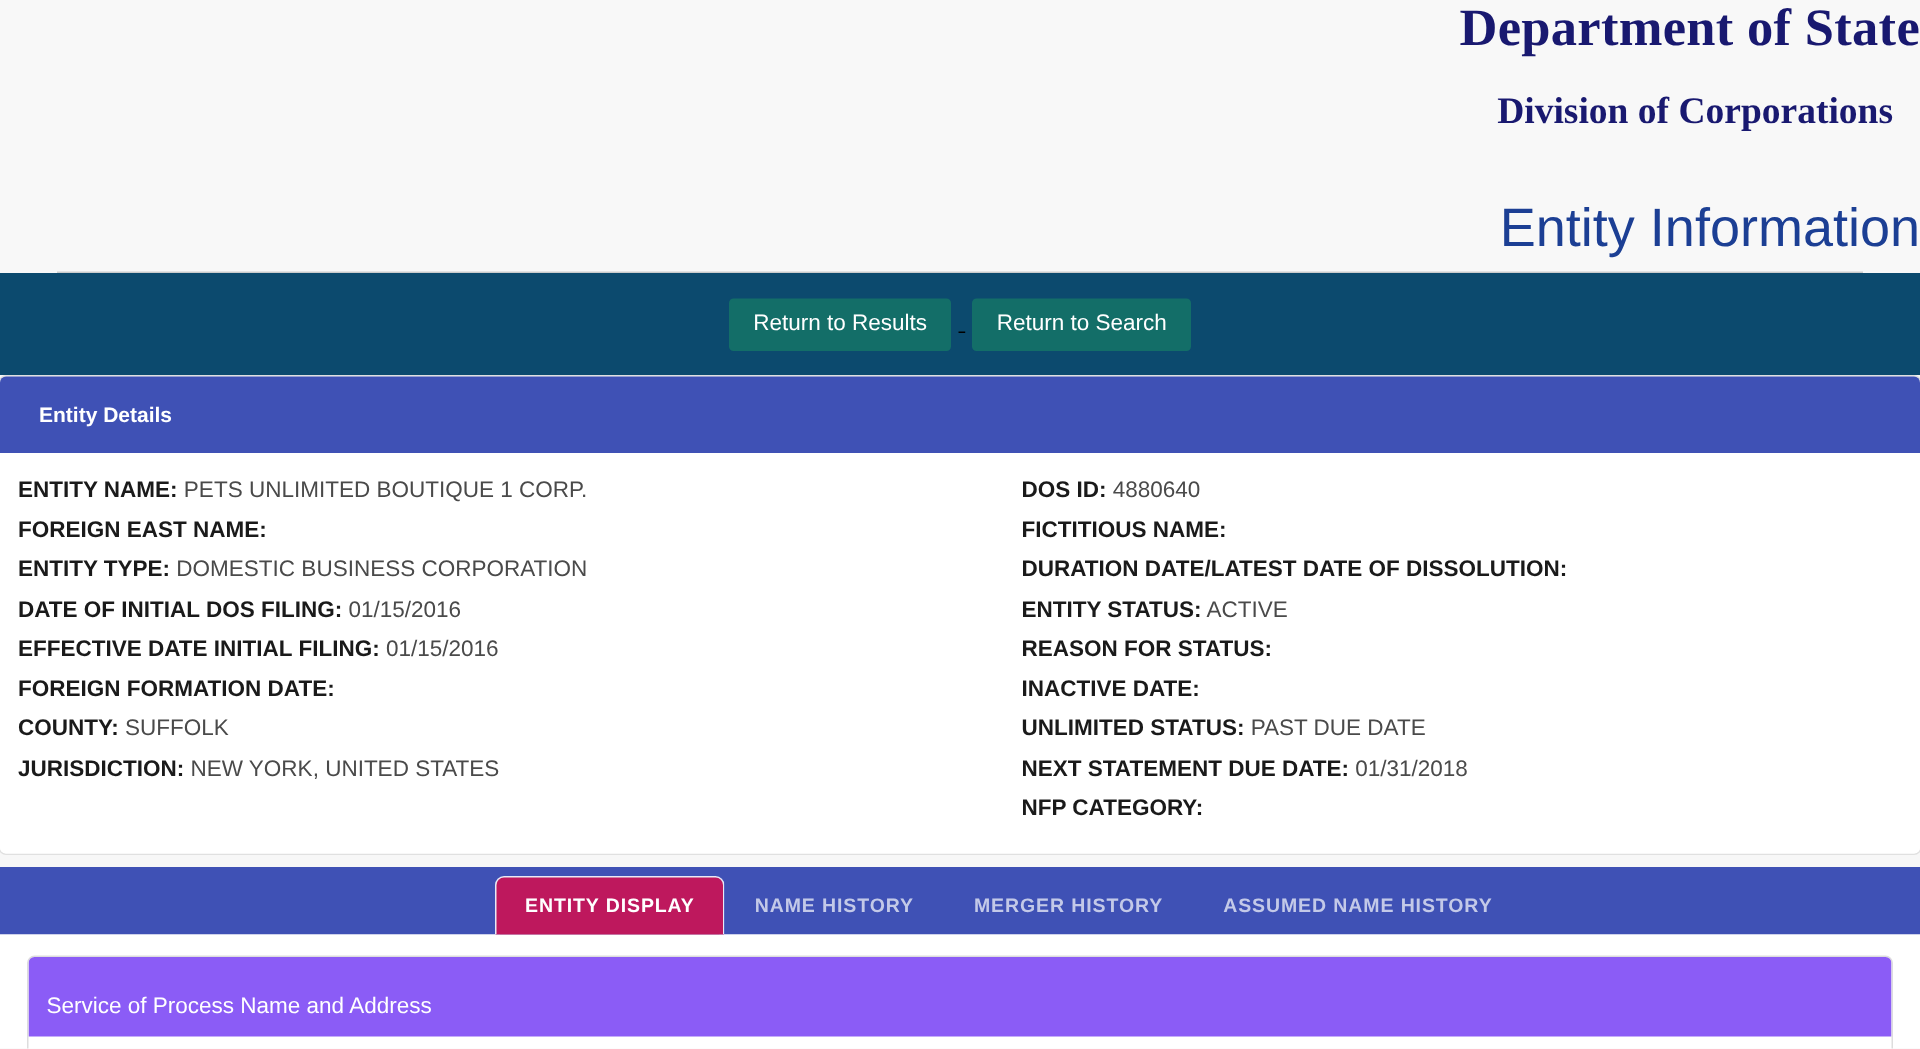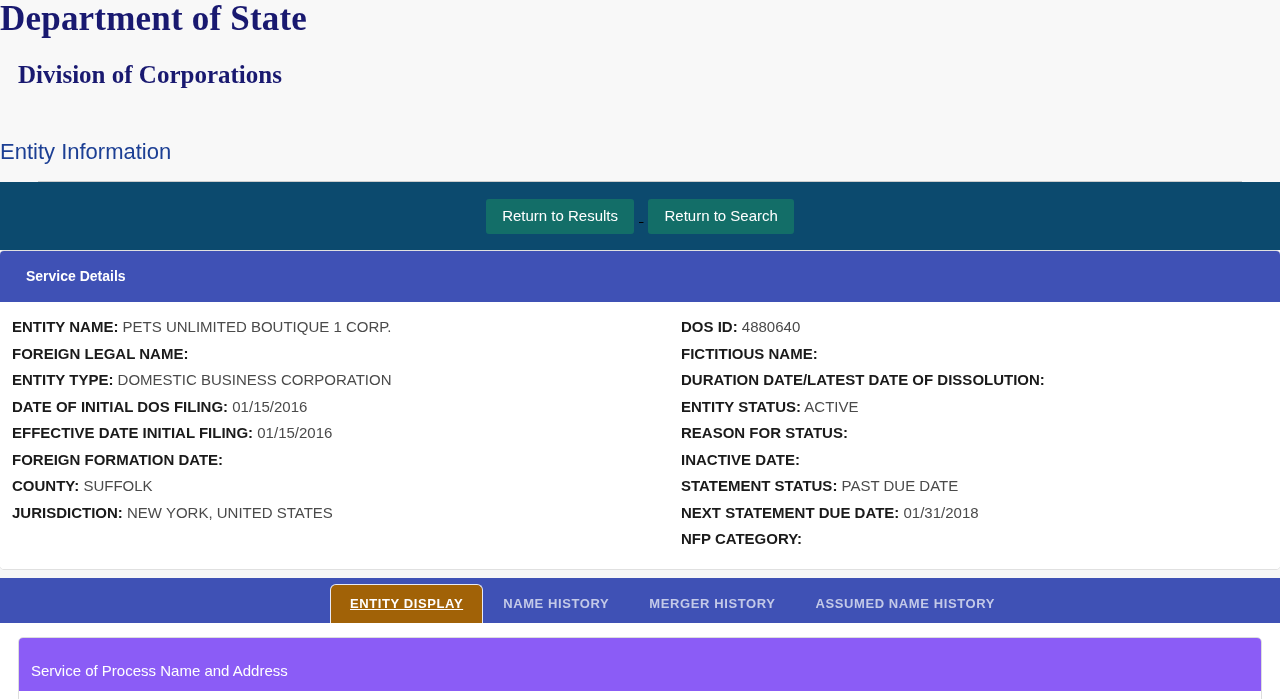--- a/index.html
+++ b/index.html
@@ -10,21 +10,21 @@
     height: 699px;
     overflow: hidden;
     background: #f7f7f7;
     font-family: "Liberation Sans", sans-serif;
   }
 
   
   .page-header {
     background: #f8f8f8;
     padding-top: 0;
-    text-align: left;
+    text-align: right;
   }
   .dept-title {
     font-family: "Liberation Serif", serif;
     font-weight: bold;
     color: #191970;
     font-size: 35px;
     line-height: 38px;
     letter-spacing: 0.2px;
     margin: 0;
     padding-top: 0px;
@@ -34,21 +34,21 @@
     font-weight: bold;
     color: #191970;
     font-size: 25px;
     line-height: 30px;
     margin: 18px;
     padding-top: 4px;
   }
   .entity-info-title {
     font-family: "Liberation Sans", sans-serif;
     color: #1c3f94;
-    font-size: 22px;
+    font-size: 36px;
     font-weight: normal;
     line-height: 30px;
     margin: 0;
     padding-top: 29px;
   }
   .header-rule {
     border: 0;
     border-top: 1px solid #cccccc;
     margin: 14px 38px 0 38px;
     height: 0;
@@ -133,27 +133,26 @@
     color: #c3c9e8;
     padding: 12px 20px 11px 20px;
     line-height: 16px;
     cursor: pointer;
     background: transparent;
     border: none;
     font-family: "Liberation Sans", sans-serif;
     white-space: nowrap;
   }
   .tab.active {
-    background: #a16207;
+    background: #be185d;
     color: #ffffff;
     border: 1px solid #e8eaf6;
     border-bottom: none;
     border-radius: 6px 6px 0 0;
     padding: 11px 19px 11px 19px;
-    text-decoration: underline;
   }
 
   
   .content-area {
     background: #ffffff;
     padding: 14px 18px 0 18px;
     height: 158px;
   }
   .panel {
     border: 1px solid #dddddd;
@@ -192,40 +191,40 @@
   <div class="entity-info-title">Entity Information</div>
   <hr class="header-rule">
 </div>
 
 <div class="button-row">
   <button class="btn">Return to Results</button>
   <button class="btn">Return to Search</button>
 </div>
 
 <div class="details-card">
-  <div class="details-header">Service Details</div>
+  <div class="details-header">Entity Details</div>
   <div class="details-body">
     <div class="details-col left">
       <div class="detail-row"><span class="detail-label">ENTITY NAME:</span> <span class="detail-value">PETS UNLIMITED BOUTIQUE 1 CORP.</span></div>
-      <div class="detail-row"><span class="detail-label">FOREIGN LEGAL NAME:</span> <span class="detail-value"></span></div>
+      <div class="detail-row"><span class="detail-label">FOREIGN EAST NAME:</span> <span class="detail-value"></span></div>
       <div class="detail-row"><span class="detail-label">ENTITY TYPE:</span> <span class="detail-value">DOMESTIC BUSINESS CORPORATION</span></div>
       <div class="detail-row"><span class="detail-label">DATE OF INITIAL DOS FILING:</span> <span class="detail-value">01/15/2016</span></div>
       <div class="detail-row"><span class="detail-label">EFFECTIVE DATE INITIAL FILING:</span> <span class="detail-value">01/15/2016</span></div>
       <div class="detail-row"><span class="detail-label">FOREIGN FORMATION DATE:</span> <span class="detail-value"></span></div>
       <div class="detail-row"><span class="detail-label">COUNTY:</span> <span class="detail-value">SUFFOLK</span></div>
       <div class="detail-row"><span class="detail-label">JURISDICTION:</span> <span class="detail-value">NEW YORK, UNITED STATES</span></div>
     </div>
     <div class="details-col right">
       <div class="detail-row"><span class="detail-label">DOS ID:</span> <span class="detail-value">4880640</span></div>
       <div class="detail-row"><span class="detail-label">FICTITIOUS NAME:</span> <span class="detail-value"></span></div>
       <div class="detail-row"><span class="detail-label">DURATION DATE/LATEST DATE OF DISSOLUTION:</span> <span class="detail-value"></span></div>
       <div class="detail-row"><span class="detail-label">ENTITY STATUS:</span> <span class="detail-value">ACTIVE</span></div>
       <div class="detail-row"><span class="detail-label">REASON FOR STATUS:</span> <span class="detail-value"></span></div>
       <div class="detail-row"><span class="detail-label">INACTIVE DATE:</span> <span class="detail-value"></span></div>
-      <div class="detail-row"><span class="detail-label">STATEMENT STATUS:</span> <span class="detail-value">PAST DUE DATE</span></div>
+      <div class="detail-row"><span class="detail-label">UNLIMITED STATUS:</span> <span class="detail-value">PAST DUE DATE</span></div>
       <div class="detail-row"><span class="detail-label">NEXT STATEMENT DUE DATE:</span> <span class="detail-value">01/31/2018</span></div>
       <div class="detail-row"><span class="detail-label">NFP CATEGORY:</span> <span class="detail-value"></span></div>
     </div>
   </div>
 </div>
 
 <div class="tab-bar">
   <button class="tab active">ENTITY DISPLAY</button>
   <button class="tab">NAME HISTORY</button>
   <button class="tab">MERGER HISTORY</button>

